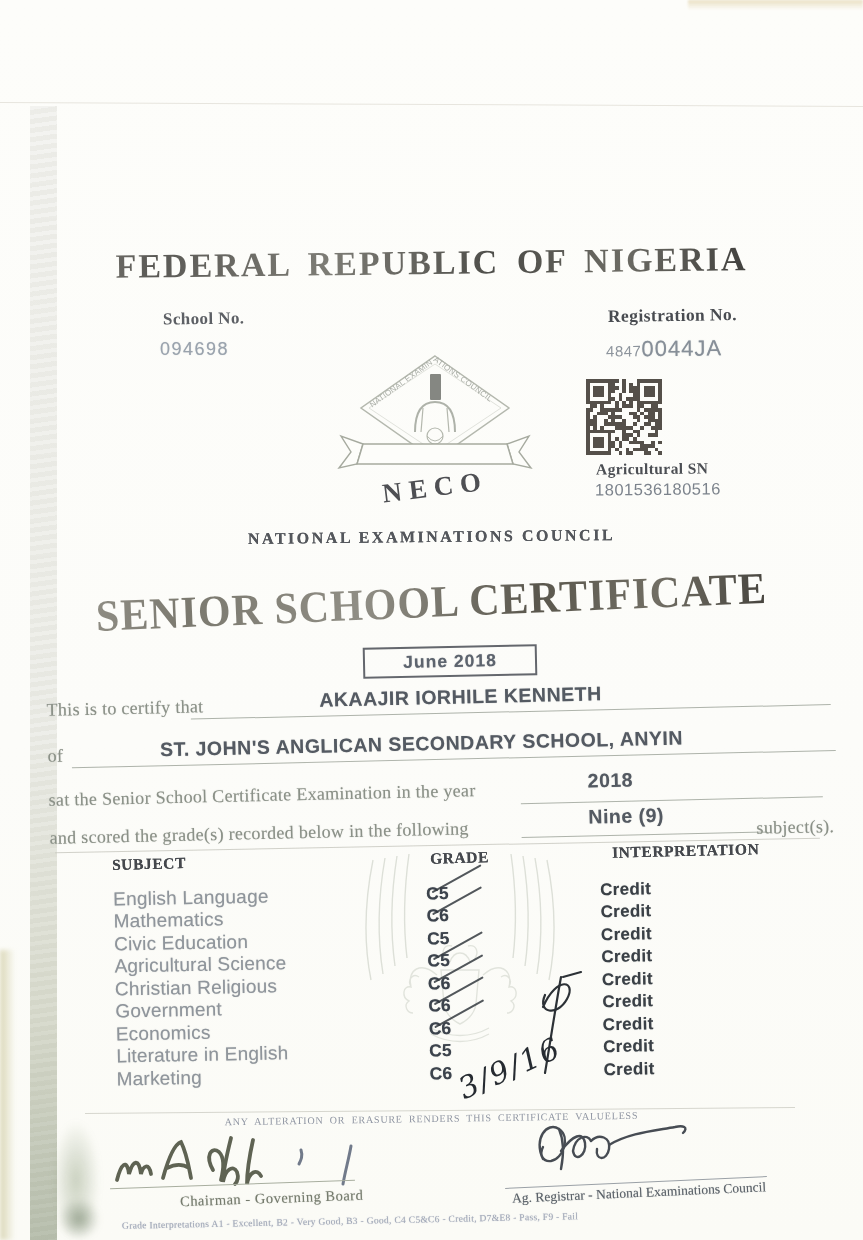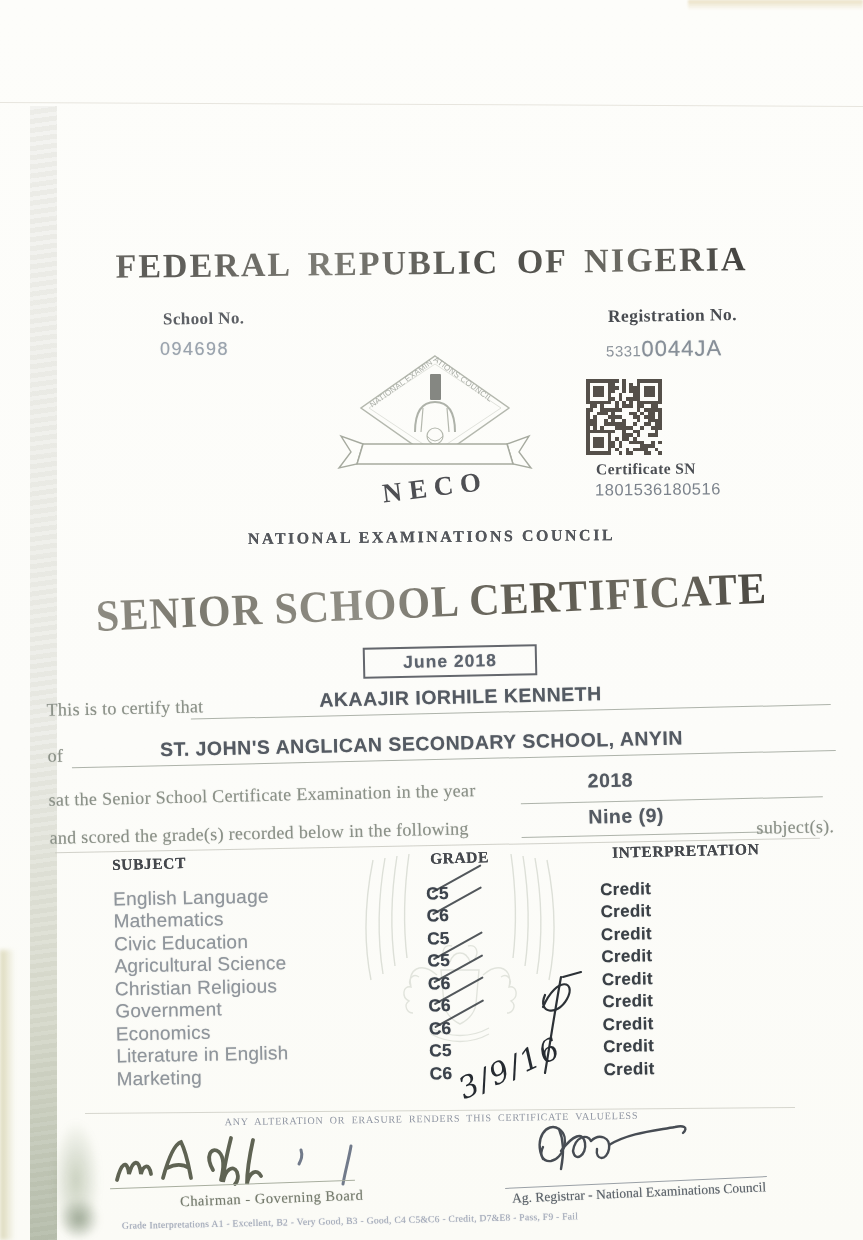--- a/index.html
+++ b/index.html
@@ -98,21 +98,21 @@
   <div class="left-olive" data-name="scan-edge-smudge"></div>
   <div class="corner-green" data-name="corner-smudge"></div>
   <div class="corner-green2" data-name="corner-smudge-dark"></div>
 
   <div class="country-title" data-name="country-title">FEDERAL REPUBLIC OF NIGERIA</div>
 
   <div class="lbl-stamp school-no-label" data-name="school-no-label">School No.</div>
   <div class="school-no-value" data-name="school-no-value">094698</div>
 
   <div class="lbl-stamp registration-label" data-name="registration-no-label">Registration No.</div>
-  <div class="registration-value" data-name="registration-no-value"><span class="sm" data-name="registration-no-prefix">5331</span><span class="lg" data-name="registration-no-main">0044JA</span></div>
+  <div class="registration-value" data-name="registration-no-value"><span class="sm" data-name="registration-no-prefix">4847</span><span class="lg" data-name="registration-no-main">0044JA</span></div>
 
   <svg class="logo-svg" data-name="neco-seal-icon" viewBox="0 0 200 155">
     <polygon points="100,4 174,56 100,108 26,56" fill="none" stroke="#b4b8ae" stroke-width="1.5"></polygon>
     <polygon points="100,12 166,56 100,100 34,56" fill="none" stroke="#bfc3b9" stroke-width=".8" opacity=".6"></polygon>
     <path id="ringPath" d="M34,58 L100,10 L166,58" fill="none"></path>
     <text font-size="8" letter-spacing=".2" fill="#a9ada6" font-family="'Liberation Sans',sans-serif">
       <textPath href="#ringPath" startOffset="4" data-name="seal-ring-text">NATIONAL EXAMINATIONS COUNCIL</textPath>
     </text>
     <rect x="95" y="22" width="11" height="26" rx="1" fill="#858782" data-name="seal-figure-icon"></rect>
     <path d="M80,80 C80,58 88,50 100,50 C112,50 120,58 120,80" fill="none" stroke="#aeb2a9" stroke-width="2"></path>
@@ -372,21 +372,21 @@
       <i style="grid-area: 21 / 5;"></i>
       <i style="grid-area: 21 / 6;"></i>
       <i style="grid-area: 21 / 7;"></i>
       <i style="grid-area: 21 / 10;"></i>
       <i style="grid-area: 21 / 12;"></i>
       <i style="grid-area: 21 / 13;"></i>
       <i style="grid-area: 21 / 17;"></i>
       <i style="grid-area: 21 / 18;"></i>
       <i style="grid-area: 21 / 21;"></i>
     </div>
-  <div class="lbl-stamp cert-sn-label" data-name="certificate-sn-label">Certificate SN</div>
+  <div class="lbl-stamp cert-sn-label" data-name="certificate-sn-label">Agricultural SN</div>
   <div class="cert-sn-value" data-name="certificate-sn-value">1801536180516</div>
 
   <div class="council-name" data-name="council-name">NATIONAL EXAMINATIONS COUNCIL</div>
   <div class="cert-title" data-name="certificate-title">SENIOR SCHOOL CERTIFICATE</div>
 
   <div class="session-box" data-name="exam-session-box">
     <span data-name="exam-session">June 2018</span>
   </div>
 
   <div class="form-area" data-name="certification-form">

